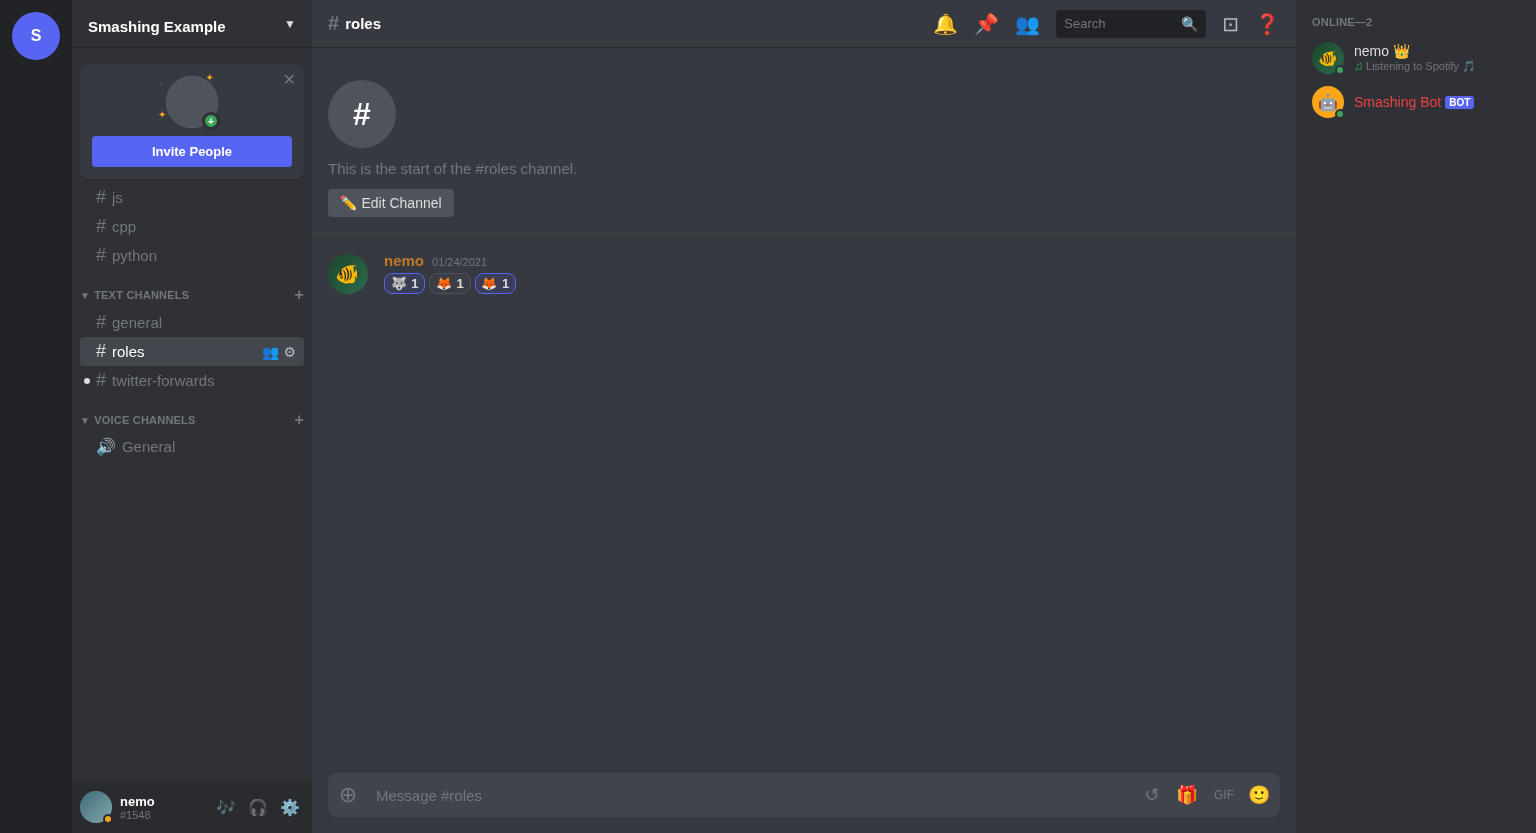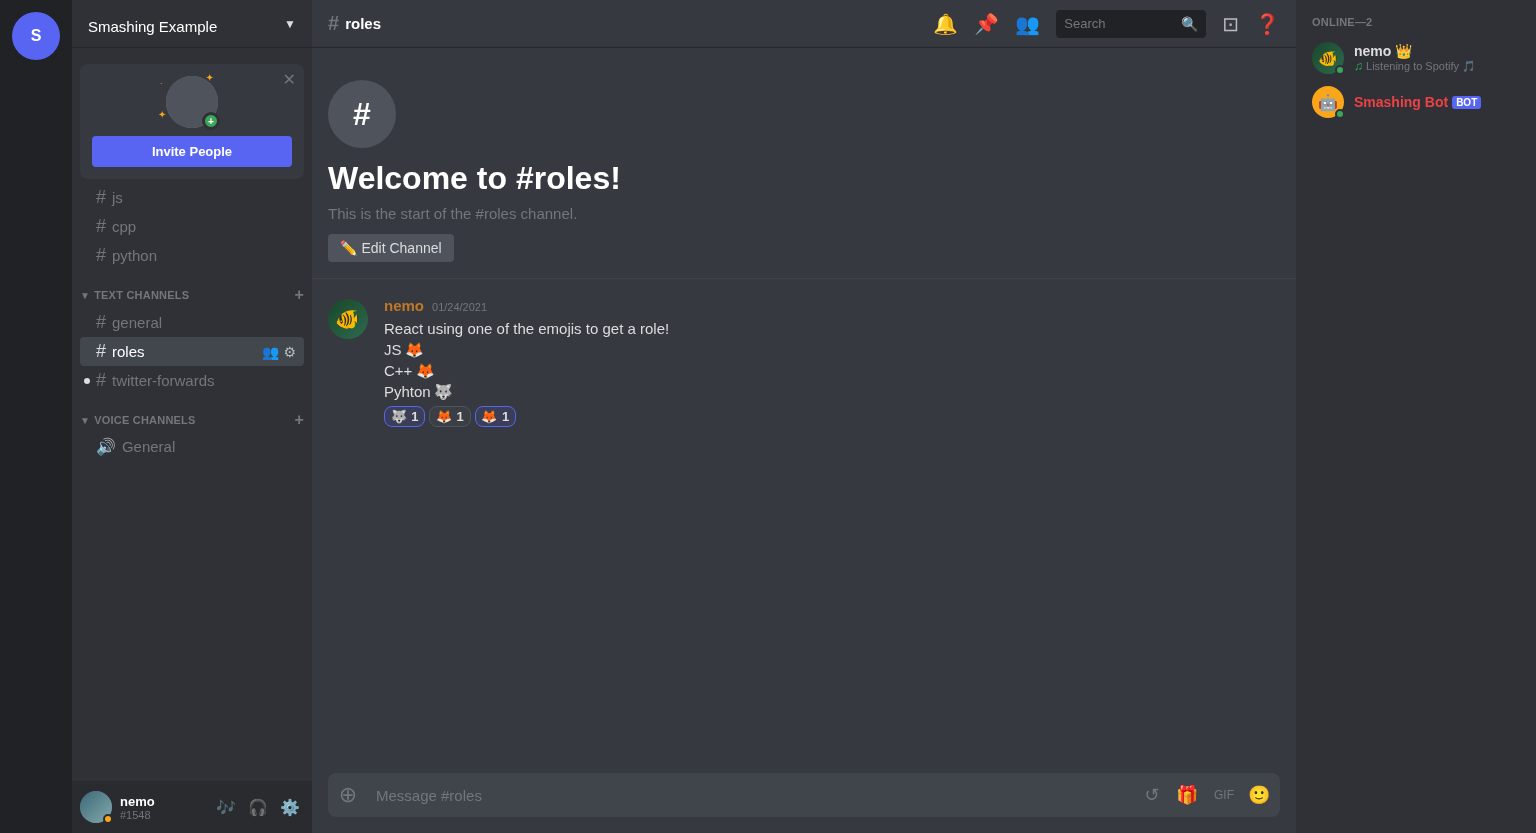--- a/index.html
+++ b/index.html
@@ -50,21 +50,21 @@
     .sidebar-header {
       height: 48px;
       display: flex;
       align-items: center;
       justify-content: space-between;
       padding: 0 16px;
       border-bottom: 1px solid #26282c;
       cursor: pointer;
     }
     .sidebar-header-title {
-      font-weight: 400;
+      font-weight: 700;
       font-size: 15px;
       color: #fff;
       margin-top: 6px;
     }
     .sidebar-header-chevron {
       color: #dcddde;
       font-size: 12px;
     }
 
     
@@ -544,21 +544,21 @@
       bottom: -1px;
       right: -1px;
       width: 10px;
       height: 10px;
       border-radius: 50%;
       border: 2px solid #2f3136;
     }
     .status-online { background: #3ba55c; }
     .status-idle { background: #faa61a; }
     .member-info { flex: 1; overflow: hidden; }
-    .member-name { font-size: 14px; font-weight: 700; color: #dcddde; white-space: nowrap; overflow: hidden; text-overflow: ellipsis; }
+    .member-name { font-size: 14px; font-weight: 400; color: #dcddde; white-space: nowrap; overflow: hidden; text-overflow: ellipsis; }
     .member-activity { font-size: 11px; color: #72767d; white-space: nowrap; overflow: hidden; text-overflow: ellipsis; }
     .member-tag {
       font-size: 10px;
       background: #5865f2;
       color: white;
       padding: 1px 4px;
       border-radius: 3px;
       font-weight: 700;
     }
     .member-name-row {
@@ -723,40 +723,33 @@
       <span class="top-bar-icon">❓</span>
     </div>
   </div>
 
   <div class="chat-area">
 
     <div class="channel-welcome">
       <div class="channel-welcome-icon">
         <span style="font-size:32px;color:#fff;font-weight:bold;">#</span>
       </div>
-      <div class="channel-welcome-title">Welcome to #roles!</div>
       <div class="channel-welcome-desc">This is the start of the #roles channel.</div>
       <button class="edit-channel-btn">
         <span class="edit-icon">✏️</span>
         <span>Edit Channel</span>
       </button>
     </div>
 
     <div class="message-group">
       <div class="msg-nemo-avatar">🐠</div>
       <div class="message-content">
         <div class="message-header">
           <span class="message-author">nemo</span>
           <span class="message-timestamp">01/24/2021</span>
-        </div>
-        <div class="message-text">
-          React using one of the emojis to get a role!<br>
-          JS 🦊<br>
-          C++ 🦊<br>
-          Pyhton 🐺
         </div>
         <div class="reaction-bar">
           <div class="reaction active">🐺 <span class="reaction-count">1</span></div>
           <div class="reaction">🦊 <span class="reaction-count">1</span></div>
           <div class="reaction active">🦊 <span class="reaction-count">1</span></div>
         </div>
       </div>
     </div>
 
   </div>

